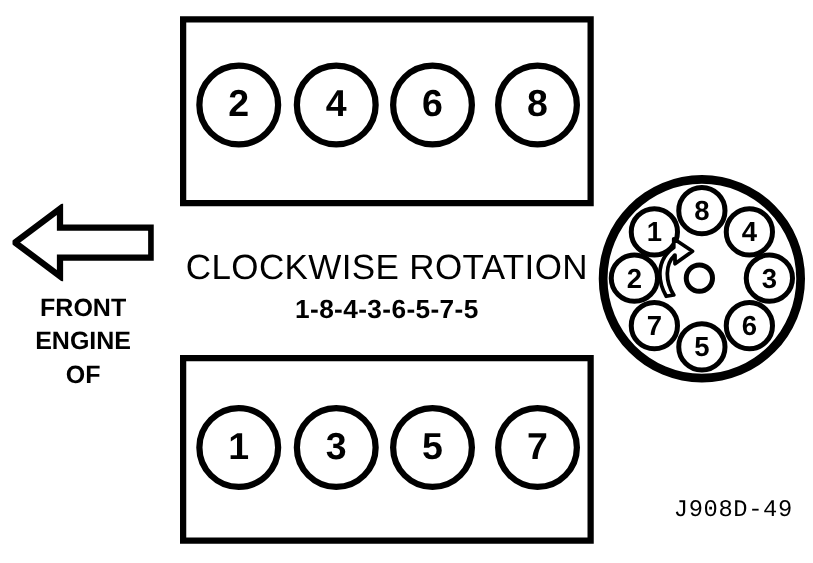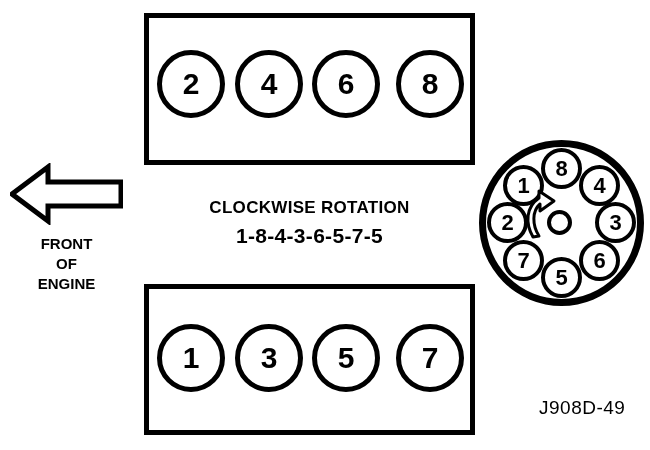--- a/index.html
+++ b/index.html
@@ -71,22 +71,22 @@
   
   #rotation-text {
     position: absolute;
     left: 144px;
     top: 198px;
     width: 331px;
     text-align: center;
     color: #000000;
   }
   #rotation-title {
-    font-size: 17px;
-    font-weight: bold;
+    font-size: 28px;
+    font-weight: normal;
     letter-spacing: 0.3px;
     white-space: nowrap;
   }
   #firing-order {
     font-size: 21px;
     font-weight: bold;
     letter-spacing: 0.3px;
     margin-top: 6px;
     white-space: nowrap;
   }
@@ -98,21 +98,21 @@
     top: 163px;
     width: 113px;
     height: 62px;
   }
   #front-label {
     position: absolute;
     left: 4px;
     top: 234px;
     width: 125px;
     text-align: center;
-    font-size: 15px;
+    font-size: 20px;
     font-weight: bold;
     color: #000000;
     line-height: 1.32;
   }
   #front-label div { white-space: nowrap; }
 
   
   #distributor-cap {
     position: absolute;
     left: 479px;
@@ -179,20 +179,21 @@
   
   #reference-code {
     position: absolute;
     left: 539px;
     top: 397px;
     font-size: 19px;
     font-weight: normal;
     color: #000000;
     letter-spacing: 0.5px;
     white-space: nowrap;
+    font-family: Liberation Mono, monospace;
   }
 </style>
 </head>
 <body>
 
 <div id="diagram-root">
 
   <div class="bank" id="bank-top"></div>
 
   <div class="cylinder" id="cylinder-2">
@@ -227,22 +228,22 @@
     <div id="rotation-title">CLOCKWISE ROTATION</div>
     <div id="firing-order">1-8-4-3-6-5-7-5</div>
   </div>
 
   <svg id="front-arrow" viewBox="0 0 113 62">
     <polygon points="2,31 38,4 38,19 111,19 111,43 38,43 38,58" fill="#ffffff" stroke="#000000" stroke-width="5" stroke-linejoin="miter"></polygon>
   </svg>
 
   <div id="front-label">
     <div>FRONT</div>
+    <div>ENGINE</div>
     <div>OF</div>
-    <div>ENGINE</div>
   </div>
 
   <div id="distributor-cap">
     <div id="cap-body"></div>
 
     <div class="terminal" id="terminal-8">
       <span>8</span>
     </div>
     <div class="terminal" id="terminal-4">
       <span>4</span>

